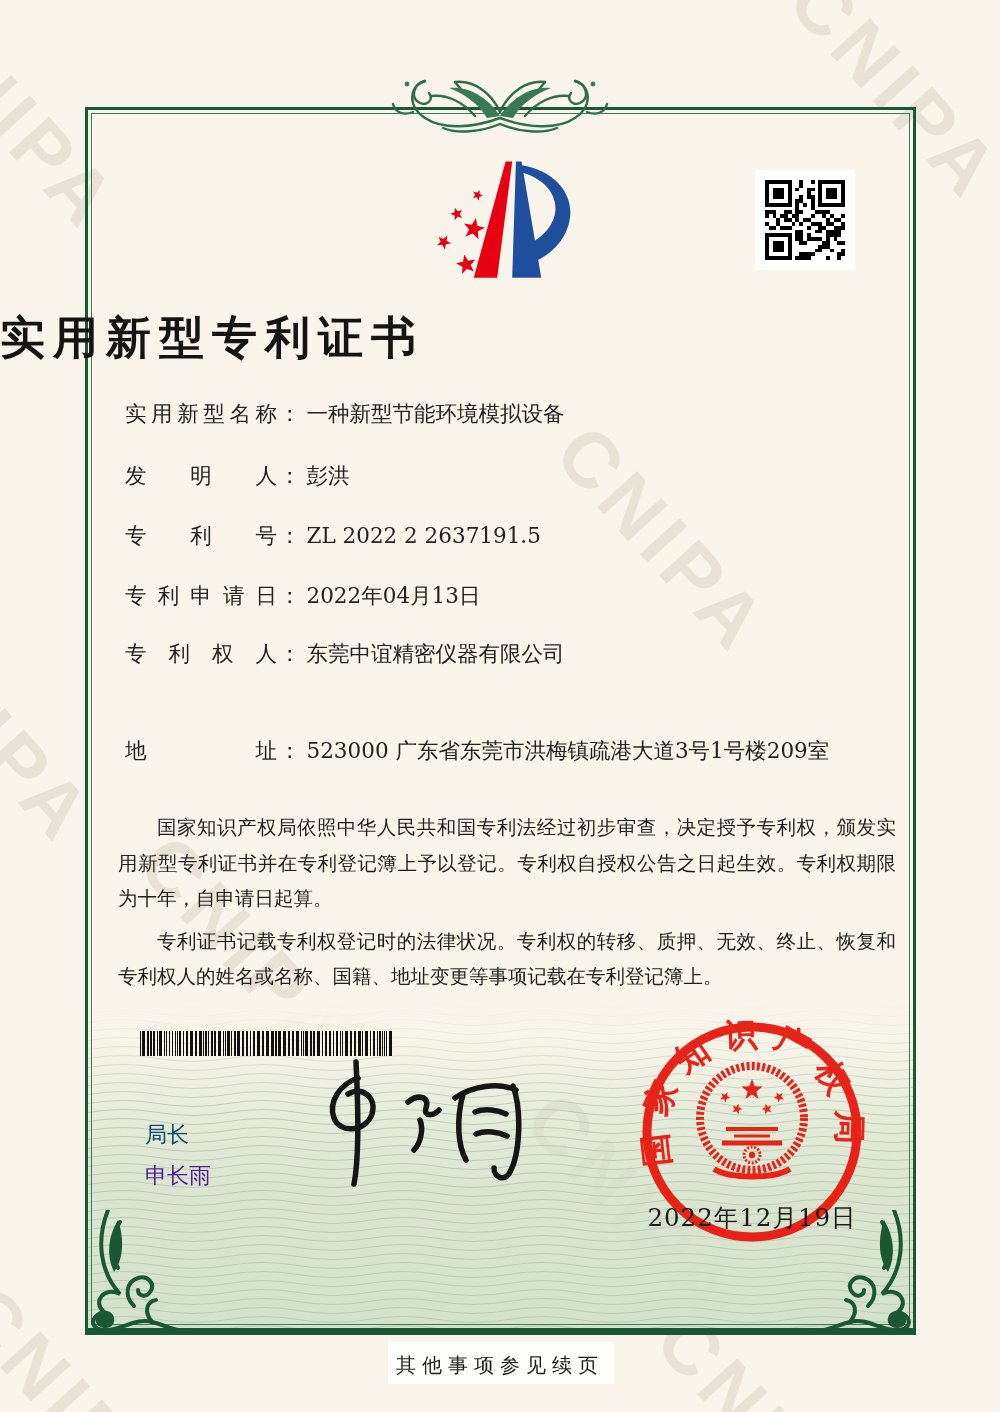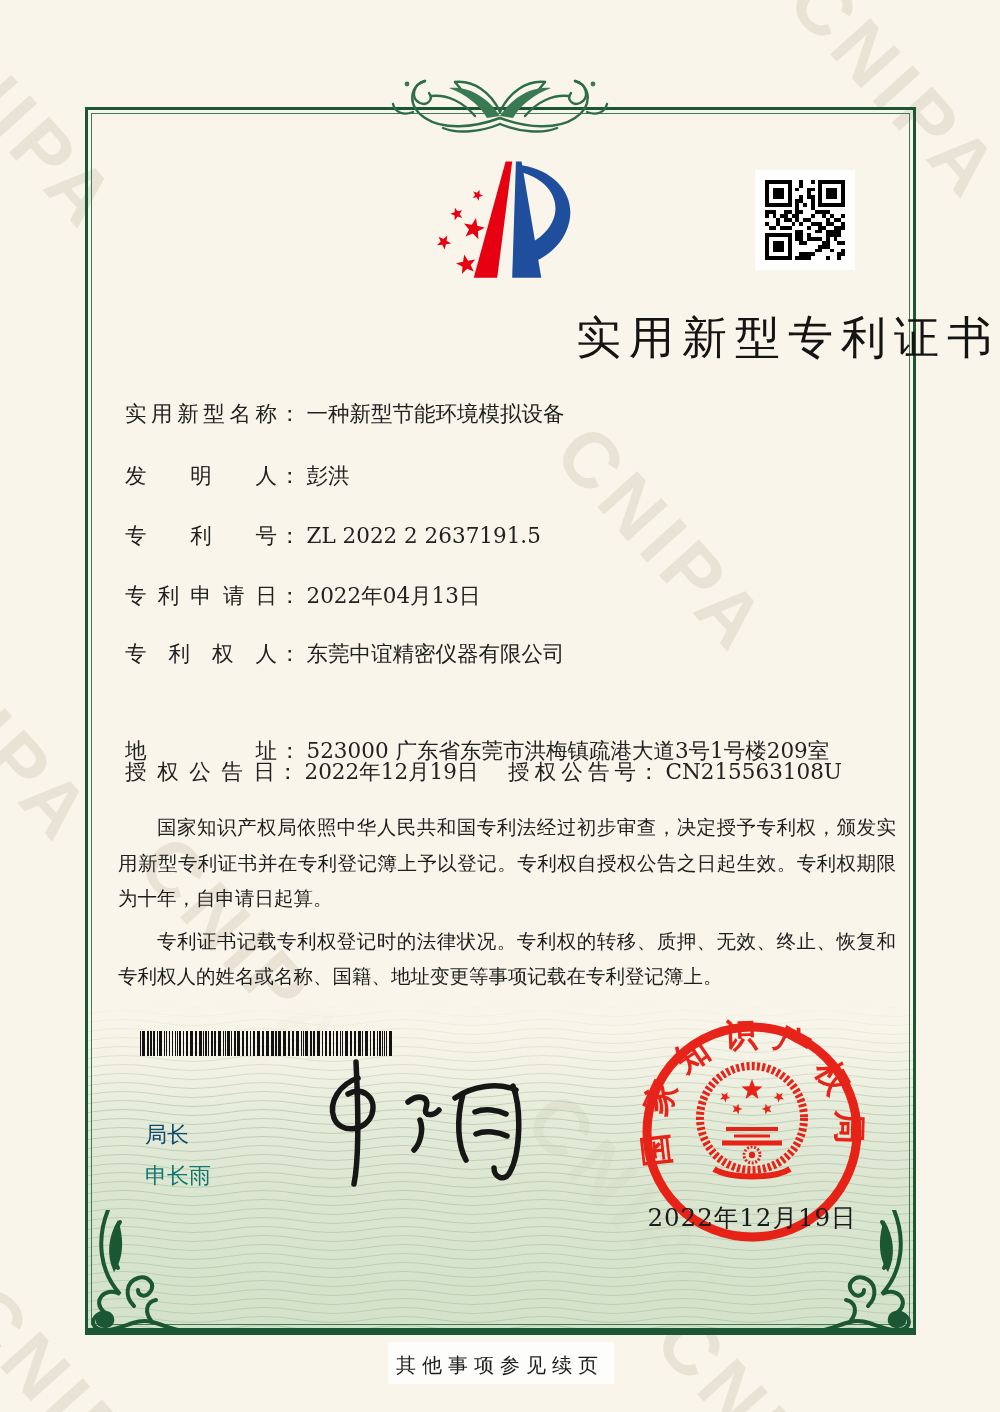--- a/index.html
+++ b/index.html
@@ -16,42 +16,42 @@
   
   #band{position:absolute;left:88px;top:1000px;z-index:2;}
   
   .orn{position:absolute;z-index:4;}
   
   #cert-number{position:absolute;left:123px;top:170px;font-size:21px;letter-spacing:2.5px;color:#2c2c2c;z-index:5;}
   #logo{position:absolute;left:425px;top:158px;z-index:5;}
   #qr-wrap{position:absolute;left:755px;top:170px;width:100px;height:100px;background:#ffffff;z-index:5;}
   #qr{position:absolute;left:10px;top:10px;}
   
-  #title{position:absolute;left:0;top:308px;width:1000px;text-align:right;font-size:45px;
-         font-weight:normal;letter-spacing:8px;color:#141414;z-index:5;}
+  #title{position:absolute;left:0;top:308px;width:1000px;text-align:left;font-size:45px;
+         font-weight:bold;letter-spacing:8px;color:#141414;z-index:5;}
   
   #fields{position:absolute;left:125px;top:399px;width:790px;z-index:5;}
   .field-row{position:absolute;left:0;font-size:21.5px;white-space:nowrap;color:#222;}
   .field-label{display:inline-block;width:152px;text-align:justify;text-align-last:justify;vertical-align:bottom;}
   .field-colon{margin:0 6px 0 2px;}
   #grant-row{position:absolute;left:125px;top:757px;width:790px;font-size:21.5px;color:#222;z-index:5;white-space:nowrap;}
   #grant-no{position:absolute;left:383px;top:0;}
   .glabel{display:inline-block;text-align:justify;text-align-last:justify;}
   
   #body-text{position:absolute;left:118px;top:810px;width:778px;z-index:5;}
   #body-text p{margin:0 0 7px 0;font-size:19.5px;line-height:35.5px;text-align:justify;
                text-indent:2em;color:#1e1e1e;}
   
   #barcode{position:absolute;left:140px;top:1031px;width:256px;height:25px;z-index:5;font-size:0;}
   #barcode div{display:inline-block;height:25px;vertical-align:top;}
   
   #official-title{position:absolute;left:145px;top:1120px;font-family:"Liberation Sans",sans-serif;
                   font-size:22px;color:#0c4a6e;z-index:5;}
   #official-name{position:absolute;left:145px;top:1161px;font-family:"Liberation Sans",sans-serif;
-                 font-size:22px;color:#0f766e;z-index:5;}
+                 font-size:22px;color:#4c1d95;z-index:5;}
   #signature{position:absolute;left:270px;top:1050px;z-index:5;}
   
   #seal{position:absolute;left:630px;top:1005px;z-index:6;opacity:0.94;}
   
   #page-indicator{position:absolute;left:0;top:1293px;width:1000px;text-align:center;
                   font-size:17px;color:#333;z-index:5;}
   #note-strip{position:absolute;left:388px;top:1342px;width:226px;height:42px;background:#fdfdfb;z-index:3;}
   #continuation-note{position:absolute;left:0;top:1352px;width:1000px;text-align:center;
                      font-size:20px;letter-spacing:6px;color:#1c1c1c;z-index:5;}
 </style>
@@ -292,28 +292,20 @@
 
   <div id="fields">
       <div class="field-row" style="top: 0px;"><span class="field-label">实用新型名称</span><span class="field-colon">：</span><span>一种新型节能环境模拟设备</span></div>
       <div class="field-row" style="top: 62px;"><span class="field-label">发明人</span><span class="field-colon">：</span><span>彭洪</span></div>
       <div class="field-row" style="top: 122px;"><span class="field-label">专利号</span><span class="field-colon">：</span><span>ZL 2022 2 2637191.5</span></div>
       <div class="field-row" style="top: 182px;"><span class="field-label">专利申请日</span><span class="field-colon">：</span><span>2022年04月13日</span></div>
       <div class="field-row" style="top: 240px;"><span class="field-label">专利权人</span><span class="field-colon">：</span><span>东莞中谊精密仪器有限公司</span></div>
       <div class="field-row" style="top: 300px; margin-top: 37px;"><span class="field-label">地址</span><span class="field-colon">：</span><span>523000 广东省东莞市洪梅镇疏港大道3号1号楼209室</span></div>
     </div>
 
-  <div id="grant-row">
-    <span>
-      <span class="field-label glabel" style="width:150px">授权公告日</span><span class="field-colon">：</span><span>2022年12月19日</span>
-    </span>
-    <span id="grant-no">
-      <span class="field-label glabel" style="width:128px">授权公告号</span><span class="field-colon">：</span><span>CN215563108U</span>
-    </span>
-  </div>
 
   <div id="body-text">
     <p>国家知识产权局依照中华人民共和国专利法经过初步审查，决定授予专利权，颁发实用新型专利证书并在专利登记簿上予以登记。专利权自授权公告之日起生效。专利权期限为十年，自申请日起算。</p>
     <p>专利证书记载专利权登记时的法律状况。专利权的转移、质押、无效、终止、恢复和专利权人的姓名或名称、国籍、地址变更等事项记载在专利登记簿上。</p>
   </div>
 
   <div id="barcode"><div style="width: 1px; background: rgb(17, 17, 17);"></div><div style="width: 1px;"></div><div style="width: 3px; background: rgb(17, 17, 17);"></div><div style="width: 2px;"></div><div style="width: 2px; background: rgb(17, 17, 17);"></div><div style="width: 1px;"></div><div style="width: 2px; background: rgb(17, 17, 17);"></div><div style="width: 1px;"></div><div style="width: 2px; background: rgb(17, 17, 17);"></div><div style="width: 2px;"></div><div style="width: 1px; background: rgb(17, 17, 17);"></div><div style="width: 1px;"></div><div style="width: 3px; background: rgb(17, 17, 17);"></div><div style="width: 2px;"></div><div style="width: 1px; background: rgb(17, 17, 17);"></div><div style="width: 1px;"></div><div style="width: 1px; background: rgb(17, 17, 17);"></div><div style="width: 2px;"></div><div style="width: 1px; background: rgb(17, 17, 17);"></div><div style="width: 2px;"></div><div style="width: 1px; background: rgb(17, 17, 17);"></div><div style="width: 2px;"></div><div style="width: 1px; background: rgb(17, 17, 17);"></div><div style="width: 1px;"></div><div style="width: 1px; background: rgb(17, 17, 17);"></div><div style="width: 1px;"></div><div style="width: 2px; background: rgb(17, 17, 17);"></div><div style="width: 2px;"></div><div style="width: 1px; background: rgb(17, 17, 17);"></div><div style="width: 2px;"></div><div style="width: 2px; background: rgb(17, 17, 17);"></div><div style="width: 2px;"></div><div style="width: 3px; background: rgb(17, 17, 17);"></div><div style="width: 2px;"></div><div style="width: 2px; background: rgb(17, 17, 17);"></div><div style="width: 2px;"></div><div style="width: 3px; background: rgb(17, 17, 17);"></div><div style="width: 1px;"></div><div style="width: 1px; background: rgb(17, 17, 17);"></div><div style="width: 1px;"></div><div style="width: 2px; background: rgb(17, 17, 17);"></div><div style="width: 1px;"></div><div style="width: 1px; background: rgb(17, 17, 17);"></div><div style="width: 2px;"></div><div style="width: 2px; background: rgb(17, 17, 17);"></div><div style="width: 1px;"></div><div style="width: 2px; background: rgb(17, 17, 17);"></div><div style="width: 2px;"></div><div style="width: 3px; background: rgb(17, 17, 17);"></div><div style="width: 2px;"></div><div style="width: 1px; background: rgb(17, 17, 17);"></div><div style="width: 1px;"></div><div style="width: 1px; background: rgb(17, 17, 17);"></div><div style="width: 1px;"></div><div style="width: 3px; background: rgb(17, 17, 17);"></div><div style="width: 1px;"></div><div style="width: 1px; background: rgb(17, 17, 17);"></div><div style="width: 2px;"></div><div style="width: 2px; background: rgb(17, 17, 17);"></div><div style="width: 1px;"></div><div style="width: 3px; background: rgb(17, 17, 17);"></div><div style="width: 2px;"></div><div style="width: 2px; background: rgb(17, 17, 17);"></div><div style="width: 2px;"></div><div style="width: 2px; background: rgb(17, 17, 17);"></div><div style="width: 2px;"></div><div style="width: 1px; background: rgb(17, 17, 17);"></div><div style="width: 2px;"></div><div style="width: 2px; background: rgb(17, 17, 17);"></div><div style="width: 2px;"></div><div style="width: 3px; background: rgb(17, 17, 17);"></div><div style="width: 2px;"></div><div style="width: 2px; background: rgb(17, 17, 17);"></div><div style="width: 2px;"></div><div style="width: 3px; background: rgb(17, 17, 17);"></div><div style="width: 2px;"></div><div style="width: 3px; background: rgb(17, 17, 17);"></div><div style="width: 1px;"></div><div style="width: 2px; background: rgb(17, 17, 17);"></div><div style="width: 1px;"></div><div style="width: 3px; background: rgb(17, 17, 17);"></div><div style="width: 2px;"></div><div style="width: 3px; background: rgb(17, 17, 17);"></div><div style="width: 2px;"></div><div style="width: 2px; background: rgb(17, 17, 17);"></div><div style="width: 2px;"></div><div style="width: 2px; background: rgb(17, 17, 17);"></div><div style="width: 2px;"></div><div style="width: 3px; background: rgb(17, 17, 17);"></div><div style="width: 2px;"></div><div style="width: 1px; background: rgb(17, 17, 17);"></div><div style="width: 1px;"></div><div style="width: 1px; background: rgb(17, 17, 17);"></div><div style="width: 1px;"></div><div style="width: 3px; background: rgb(17, 17, 17);"></div><div style="width: 2px;"></div><div style="width: 2px; background: rgb(17, 17, 17);"></div><div style="width: 1px;"></div><div style="width: 2px; background: rgb(17, 17, 17);"></div><div style="width: 2px;"></div><div style="width: 3px; background: rgb(17, 17, 17);"></div><div style="width: 2px;"></div><div style="width: 1px; background: rgb(17, 17, 17);"></div><div style="width: 2px;"></div><div style="width: 2px; background: rgb(17, 17, 17);"></div><div style="width: 2px;"></div><div style="width: 2px; background: rgb(17, 17, 17);"></div><div style="width: 2px;"></div><div style="width: 1px; background: rgb(17, 17, 17);"></div><div style="width: 2px;"></div><div style="width: 2px; background: rgb(17, 17, 17);"></div><div style="width: 2px;"></div><div style="width: 1px; background: rgb(17, 17, 17);"></div><div style="width: 1px;"></div><div style="width: 1px; background: rgb(17, 17, 17);"></div><div style="width: 2px;"></div><div style="width: 3px; background: rgb(17, 17, 17);"></div><div style="width: 2px;"></div><div style="width: 2px; background: rgb(17, 17, 17);"></div><div style="width: 2px;"></div><div style="width: 2px; background: rgb(17, 17, 17);"></div><div style="width: 2px;"></div><div style="width: 3px; background: rgb(17, 17, 17);"></div><div style="width: 1px;"></div><div style="width: 1px; background: rgb(17, 17, 17);"></div><div style="width: 2px;"></div><div style="width: 3px; background: rgb(17, 17, 17);"></div><div style="width: 2px;"></div><div style="width: 1px; background: rgb(17, 17, 17);"></div><div style="width: 2px;"></div><div style="width: 2px; background: rgb(17, 17, 17);"></div><div style="width: 2px;"></div><div style="width: 1px; background: rgb(17, 17, 17);"></div><div style="width: 1px;"></div><div style="width: 2px; background: rgb(17, 17, 17);"></div><div style="width: 1px;"></div><div style="width: 1px; background: rgb(17, 17, 17);"></div><div style="width: 1px;"></div><div style="width: 1px; background: rgb(17, 17, 17);"></div><div style="width: 1px;"></div><div style="width: 1px; background: rgb(17, 17, 17);"></div><div style="width: 2px;"></div><div style="width: 3px; background: rgb(17, 17, 17);"></div><div style="width: 1px;"></div></div>
 
   <div id="official-title">局长</div>
   <div id="official-name">申长雨</div>

